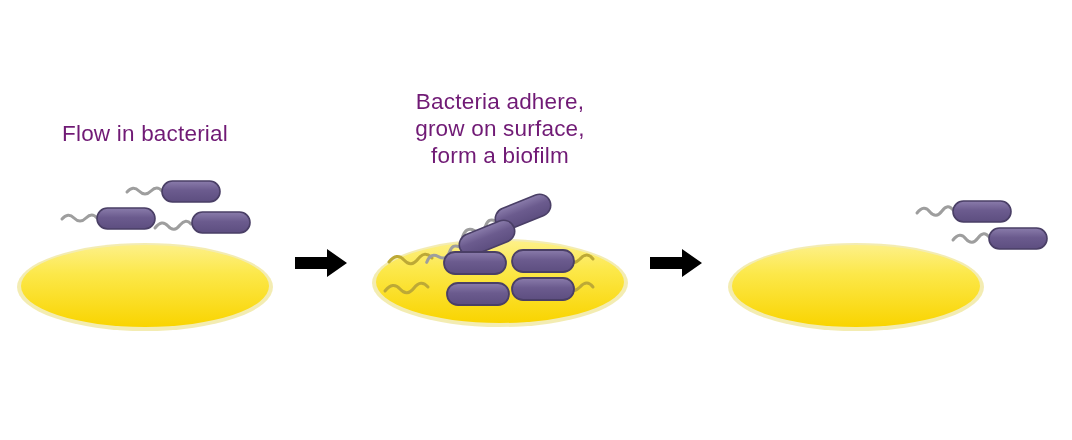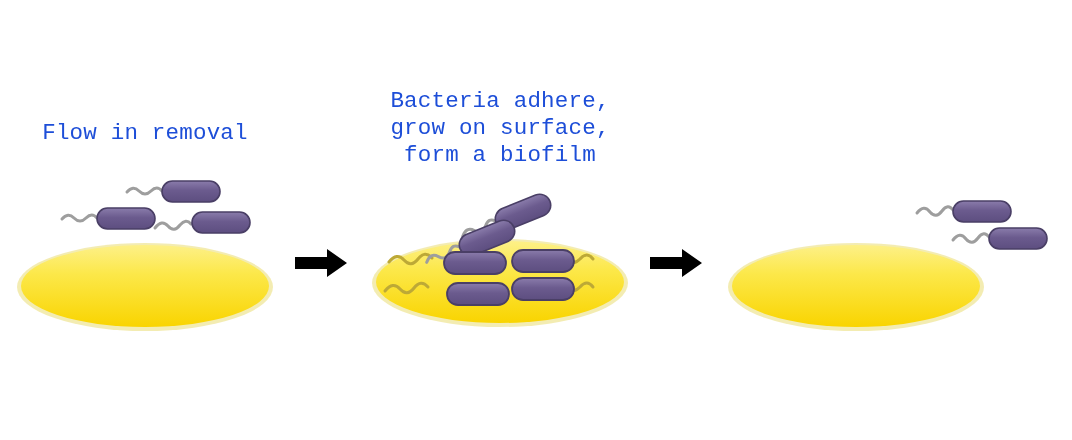--- a/index.html
+++ b/index.html
@@ -21,43 +21,43 @@
   }
   .panel {
     position: absolute;
     top: 0;
     height: 440px;
   }
   .caption {
     position: absolute;
     width: 100%;
     text-align: center;
-    color: #1d4ed8;
+    color: #701a75;
     font-size: 22.5px;
     line-height: 27px;
     letter-spacing: 0.2px;
     white-space: pre-line;
-    font-family: Liberation Mono, monospace;
+    font-family: Liberation Sans, sans-serif;
   }
   .stage-svg {
     position: absolute;
     left: 0;
     top: 0;
   }
   .arrow {
     position: absolute;
   }
 </style>
 </head>
 <body>
 
 <div id="figure">
 
   <div class="panel" style="left:0px; width:290px;">
-    <div class="caption" style="top:120px;">Flow in removal</div>
+    <div class="caption" style="top:120px;">Flow in bacterial</div>
     <svg class="stage-svg" width="290" height="440">
       <defs>
         <linearGradient id="surfGrad1" x1="0" y1="0" x2="0" y2="1">
           <stop offset="0%" stop-color="#fdf088"></stop>
           <stop offset="35%" stop-color="#fce84a"></stop>
           <stop offset="100%" stop-color="#f9d400"></stop>
         </linearGradient>
         <linearGradient id="bactGrad1" x1="0" y1="0" x2="0" y2="1">
           <stop offset="0%" stop-color="#8a7cab"></stop>
           <stop offset="45%" stop-color="#6b5b8e"></stop>

